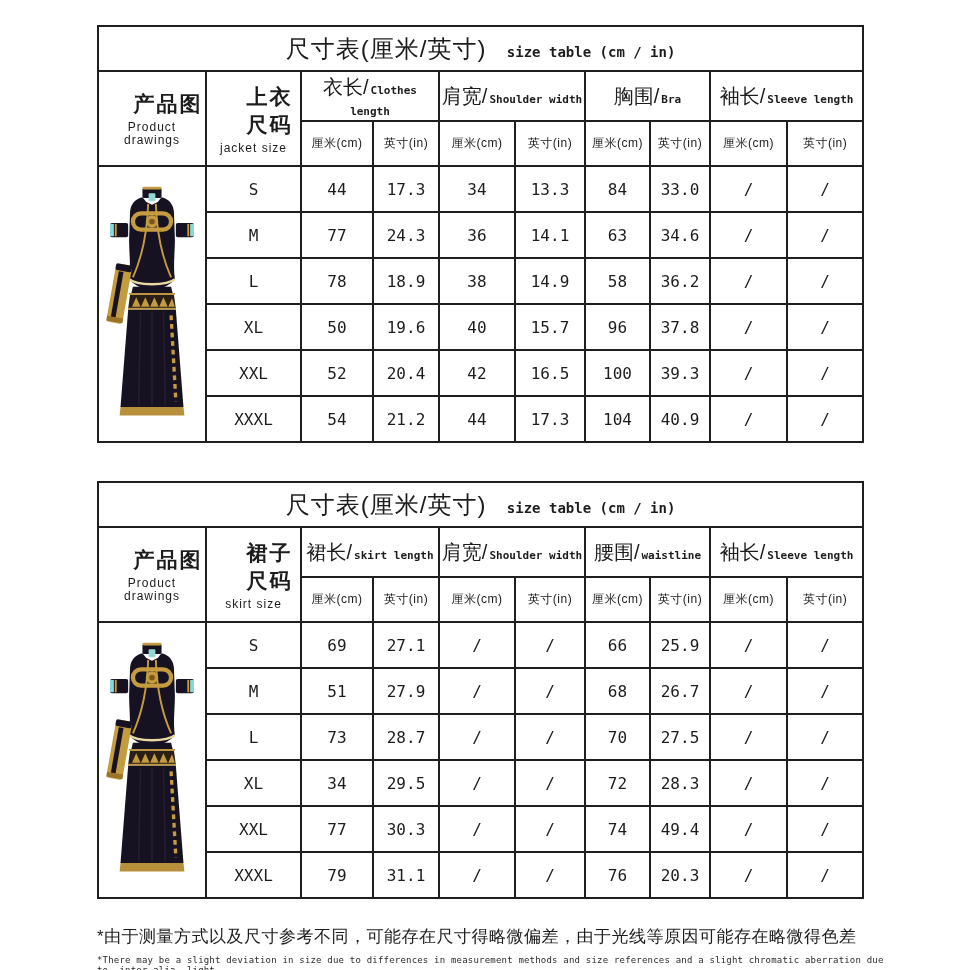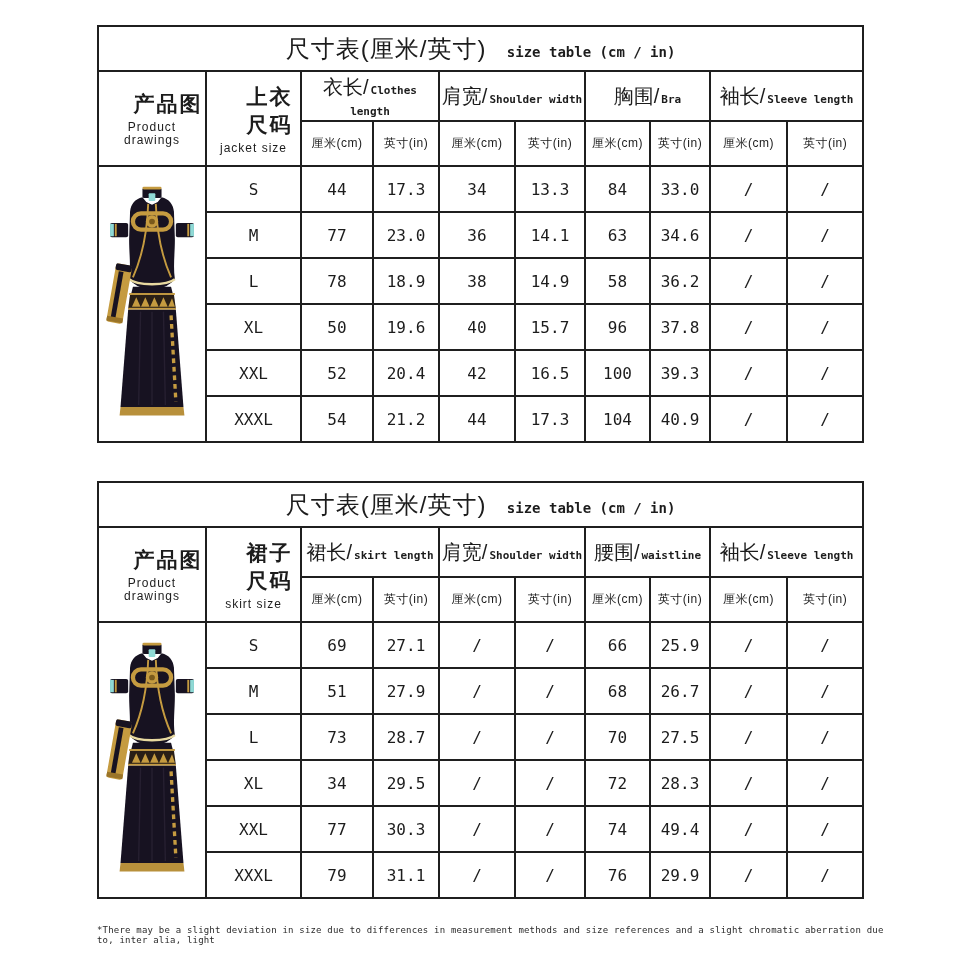--- a/index.html
+++ b/index.html
@@ -173,21 +173,21 @@
       <td class="val">34</td>
       <td class="val">13.3</td>
       <td class="val">84</td>
       <td class="val">33.0</td>
       <td class="val">/</td>
       <td class="val">/</td>
     </tr>
     <tr class="data-row">
       <td class="sz">M</td>
       <td class="val">77</td>
-      <td class="val">23.0</td>
+      <td class="val">24.3</td>
       <td class="val">36</td>
       <td class="val">14.1</td>
       <td class="val">63</td>
       <td class="val">34.6</td>
       <td class="val">/</td>
       <td class="val">/</td>
     </tr>
     <tr class="data-row">
       <td class="sz">L</td>
       <td class="val">78</td>
@@ -347,23 +347,24 @@
       <td class="val">/</td>
       <td class="val">/</td>
     </tr>
     <tr class="data-row">
       <td class="sz">XXXL</td>
       <td class="val">79</td>
       <td class="val">31.1</td>
       <td class="val">/</td>
       <td class="val">/</td>
       <td class="val">76</td>
-      <td class="val">29.9</td>
+      <td class="val">20.3</td>
       <td class="val">/</td>
       <td class="val">/</td>
     </tr>
   </tbody>
     </table>
 </div>
 
 <div class="footnote">
+  <div class="fn-cn">*由于测量方式以及尺寸参考不同，可能存在尺寸得略微偏差，由于光线等原因可能存在略微得色差</div>
   <div class="fn-en">*There may be a slight deviation in size due to differences in measurement methods and size references and a slight chromatic aberration due to, inter alia, light</div>
 </div>
 
 </body></html>

